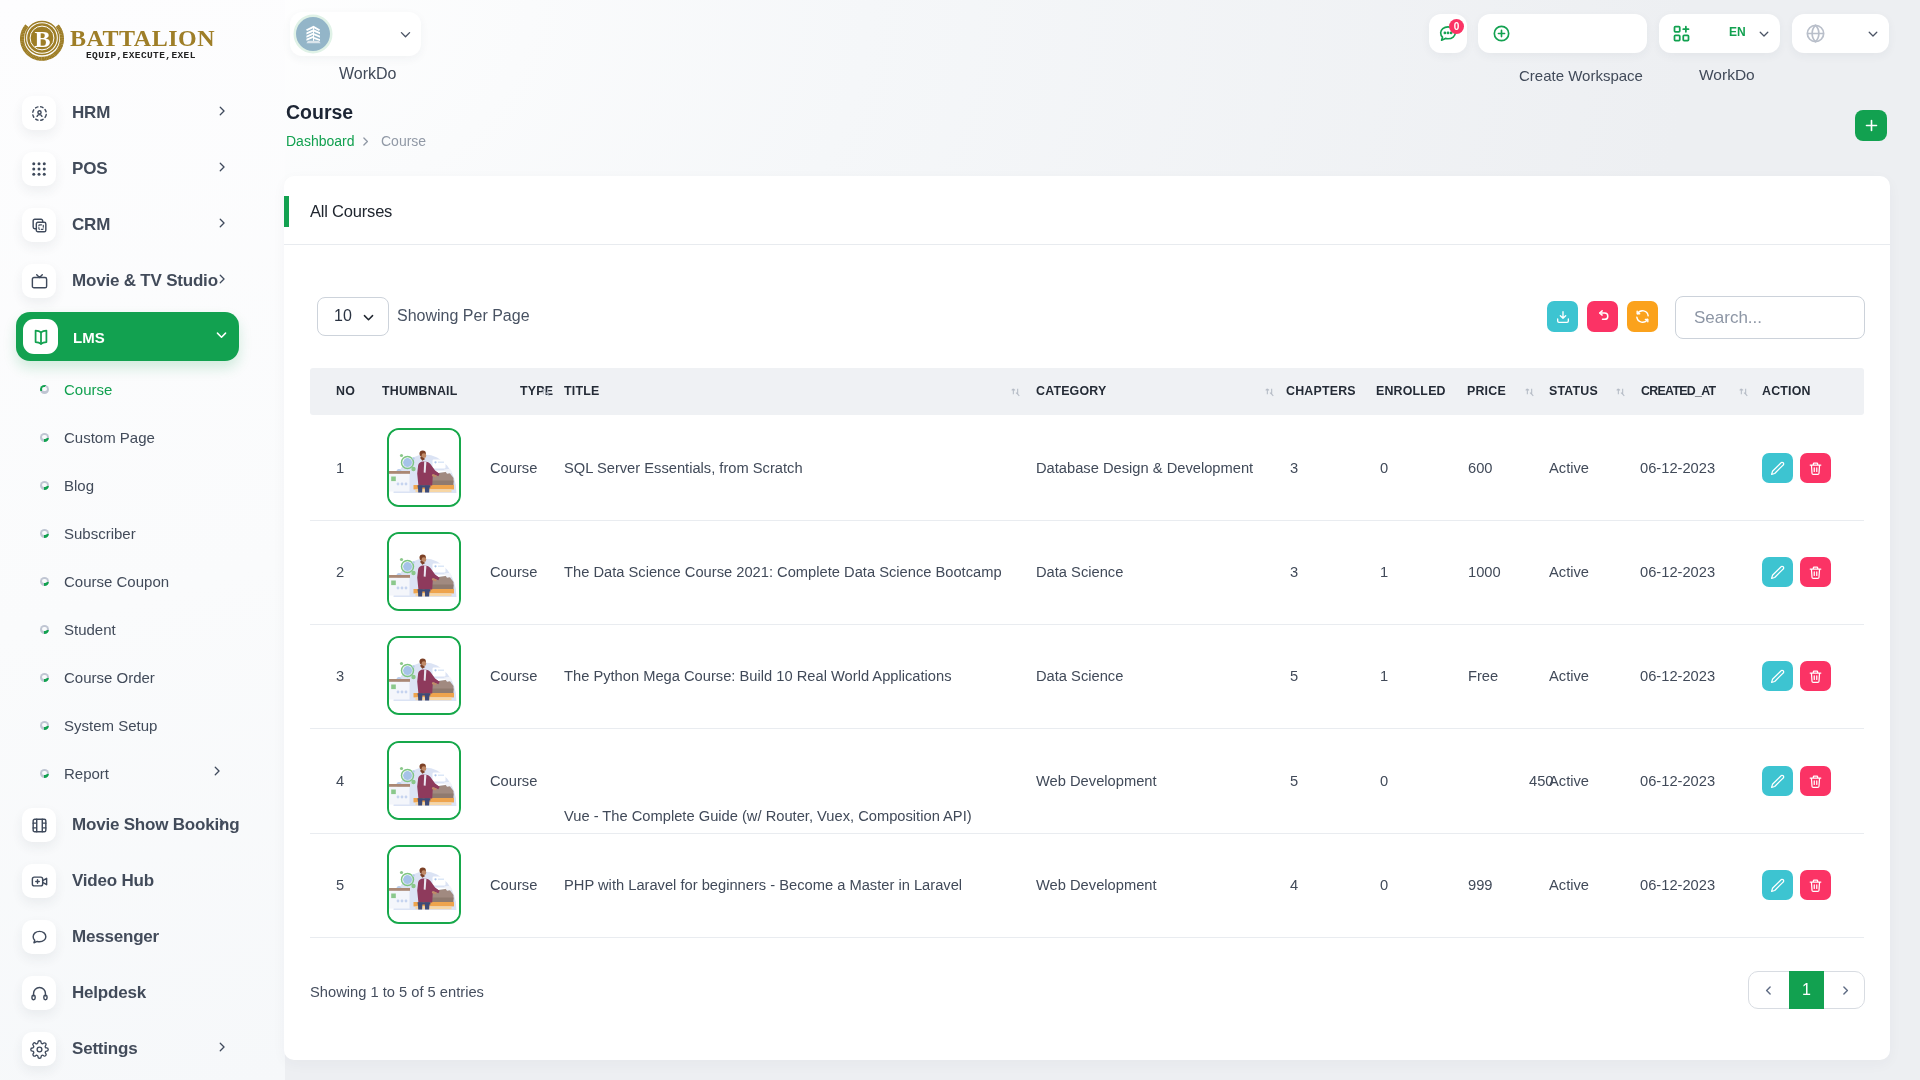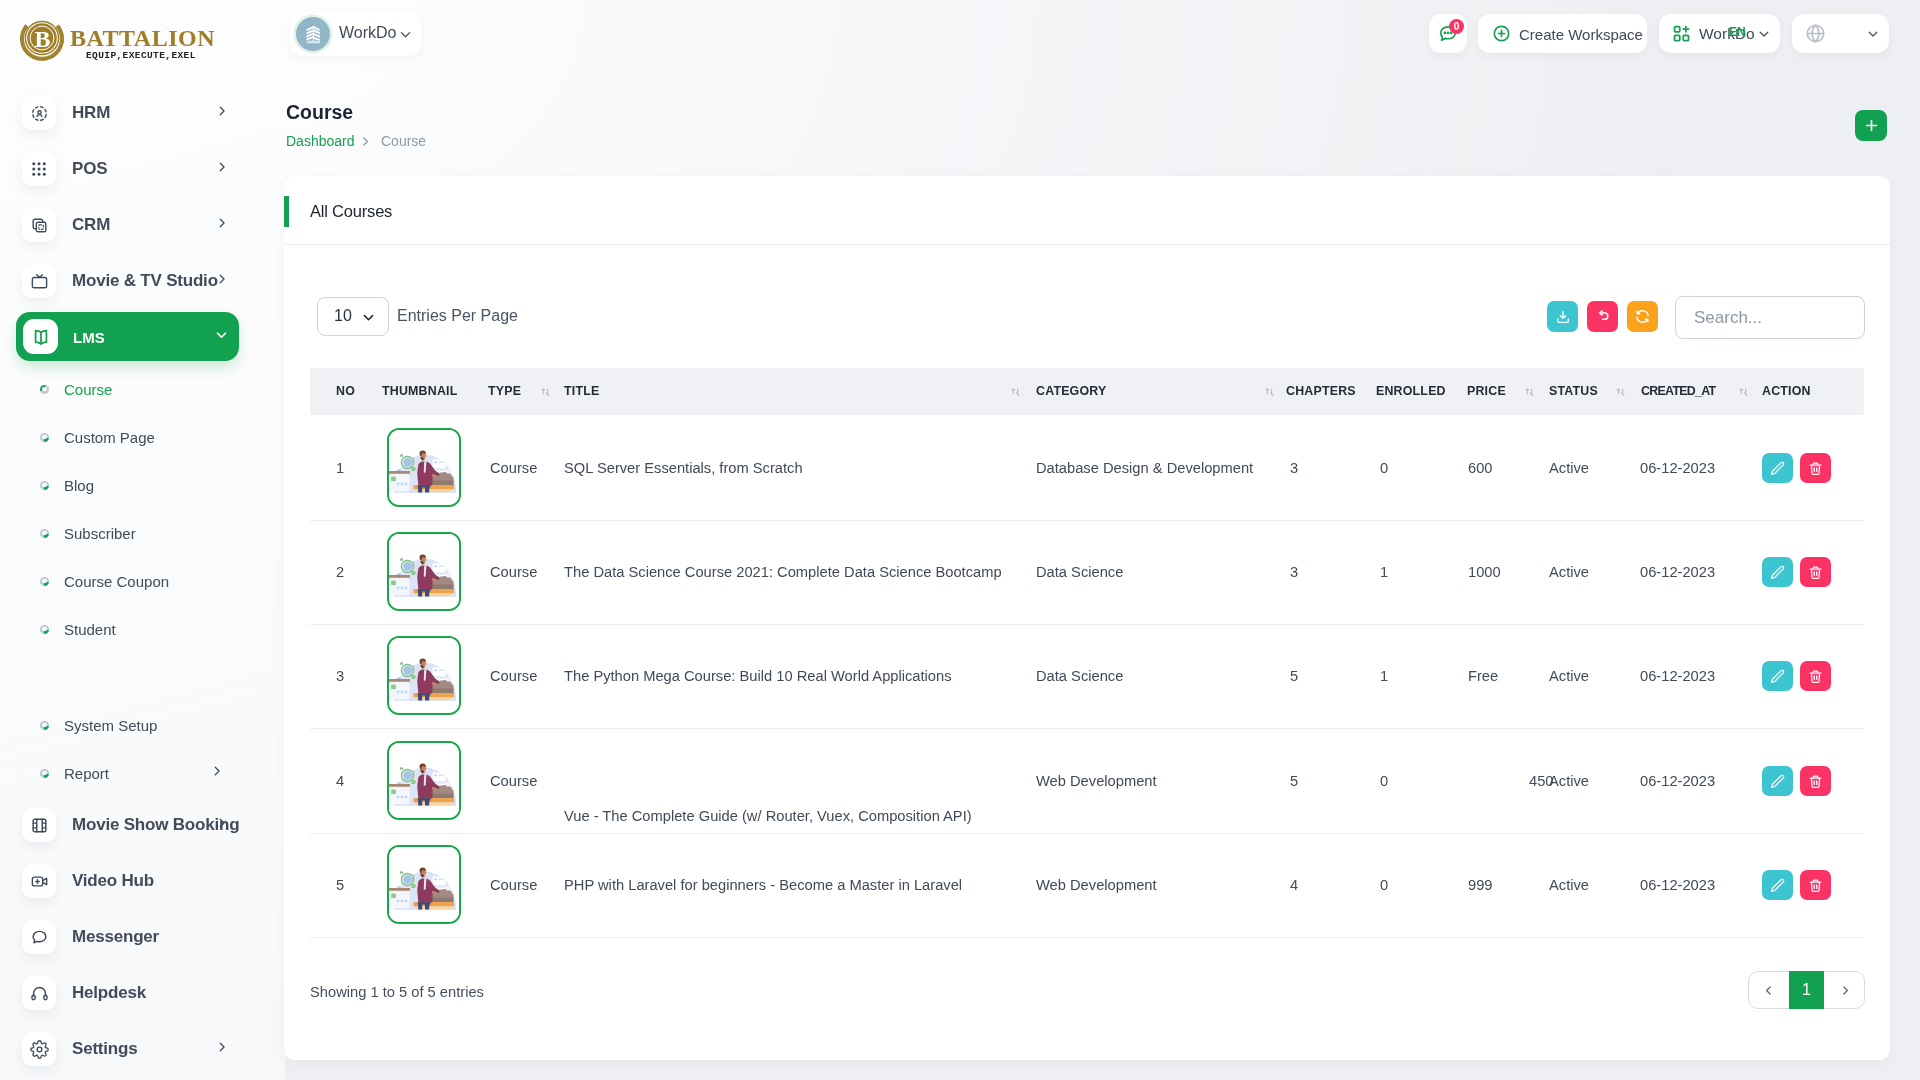--- a/index.html
+++ b/index.html
@@ -29,21 +29,21 @@
 #lmspill { position:absolute; left:16px; top:312px; width:223px; height:49px; background:#12A150;
   border-radius:14px; box-shadow:0 7px 13px rgba(18,161,80,.18); }
 #lmspill .tile2 { position:absolute; left:7px; top:7px; width:35px; height:35px; background:#fff;
   border-radius:11px; display:flex; align-items:center; justify-content:center; }
 #lmspill .lbl { position:absolute; left:57px; top:50%; transform:translateY(-50%);
   font-size:15px; font-weight:700; color:#fff; }
 #lmspill .chev { position:absolute; left:198px; top:50%; transform:translateY(-50%); }
 
 
 .pill { position:absolute; background:#fff; border-radius:12px; box-shadow:0 3px 10px rgba(40,50,70,.05); }
-.ptxt { font-size:16px; font-weight:500; color:#414a59; }
+.ptxt { font-size:16px; font-weight:500; color:#414a59;margin-top:41px; }
 
 
 #card { position:absolute; left:284px; top:176px; width:1606px; height:884px; background:#fff;
   border-radius:10px; box-shadow:0 4px 14px rgba(40,50,70,.04); }
 #cardbar { position:absolute; left:284px; top:196px; width:4.5px; height:31px; background:#12A150; }
 #carddiv { position:absolute; left:284px; top:244px; width:1606px; height:1px; background:#e8ebef; }
 
 .hcell { position:absolute; top:368px; height:47px; line-height:47px; font-size:12.4px; font-weight:700;
   color:#242b36; letter-spacing:.2px; }
 .sorti { position:absolute; top:384px; }
@@ -171,20 +171,24 @@
       <span class="lbl">Subscriber</span>
     </div>
   <div class="smi" style="top:557px">
       <span class="dot"></span>
       <span class="lbl">Course Coupon</span>
     </div>
   <div class="smi" style="top:605px">
       <span class="dot"></span>
       <span class="lbl">Student</span>
     </div>
+  <div class="smi" style="top:653px">
+      <span class="dot"></span>
+      <span class="lbl">Course Order</span>
+    </div>
   <div class="smi" style="top:701px">
       <span class="dot"></span>
       <span class="lbl">System Setup</span>
     </div>
   <div class="smi" style="top:749px">
       <span class="dot"></span>
       <span class="lbl">Report</span>
     <span class="chev"><svg width="14" height="14" viewBox="0 0 24 24" fill="none" stroke="#3f4a5c" stroke-width="2.2" stroke-linecap="round" stroke-linejoin="round">
           <path d="M9 5.5l6.5 6.5L9 18.5"></path>
         </svg></span>
@@ -313,21 +317,21 @@
       </svg></span>
   <div class="abs" style="left:381px;top:133px;font-size:14px;color:#9199a6">Course</div>
 
   <div id="card"></div>
   <div id="cardbar"></div>
   <div class="abs" style="left:310px;top:202px;font-size:16.5px;font-weight:400;letter-spacing:-0.2px;color:#20262f">All Courses</div>
   <div id="carddiv"></div>
 
   <div id="selbox"></div>
   <div class="abs" style="left:334px;top:307px;font-size:16px;color:#2a3342">10</div>
-  <div class="abs" style="left:397px;top:307px;font-size:16px;color:#495363">Entries Per Page</div>
+  <div class="abs" style="left:397px;top:307px;font-size:16px;color:#495363">Showing Per Page</div>
   <div id="search">Search...</div>
   <span class="abs" style="left:361px;top:310px"><svg width="15" height="15" viewBox="0 0 24 24" fill="none" stroke="#20262f" stroke-width="2.4" stroke-linecap="round" stroke-linejoin="round">
         <path d="M5.5 9l6.5 6.5L18.5 9"></path>
       </svg></span>
 
   <div class="sqbtn" style="left:1547px;background:#3dc4d1">
       <svg width="16" height="16" viewBox="0 0 24 24" fill="none" stroke="#fff" stroke-width="2" stroke-linecap="round" stroke-linejoin="round">
         <path d="M12 4v10M12 14l-4-4M12 14l4-4"></path>
         <path d="M4 15v3a2 2 0 0 0 2 2h12a2 2 0 0 0 2-2v-3"></path>
       </svg>
@@ -341,21 +345,21 @@
   <div class="sqbtn" style="left:1627px;background:#fba21c">
       <svg width="17" height="17" viewBox="0 0 24 24" fill="none" stroke="#fff" stroke-width="2" stroke-linecap="round" stroke-linejoin="round">
         <path d="M20 11a8 8 0 0 0-14.9-3M4 13a8 8 0 0 0 14.9 3"></path>
         <path d="M4.5 4.5V8H8M19.5 19.5V16H16"></path>
       </svg>
     </div>
 
   <div class="abs" style="left:310px;top:368px;width:1554px;height:47px;background:#eff1f4;border-radius:3px"></div>
   <div class="hcell" style="left:336px">NO</div>
   <div class="hcell" style="left:382px">THUMBNAIL</div>
-  <div class="hcell" style="left:488px">TYPE</div>
+  <div class="hcell" style="left:520px">TYPE</div>
   <div class="hcell" style="left:564px">TITLE</div>
   <div class="hcell" style="left:1036px">CATEGORY</div>
   <div class="hcell" style="left:1286px">CHAPTERS</div>
   <div class="hcell" style="left:1376px">ENROLLED</div>
   <div class="hcell" style="left:1467px">PRICE</div>
   <div class="hcell" style="left:1549px">STATUS</div>
   <div class="hcell" style="left:1641px;letter-spacing:-0.7px">CREATED_AT</div>
   <div class="hcell" style="left:1762px">ACTION</div>
 
   <span class="sorti" style="left:539px"><svg width="13" height="13" viewBox="0 0 24 24" fill="none" stroke="#b6bcc6" stroke-width="2">

